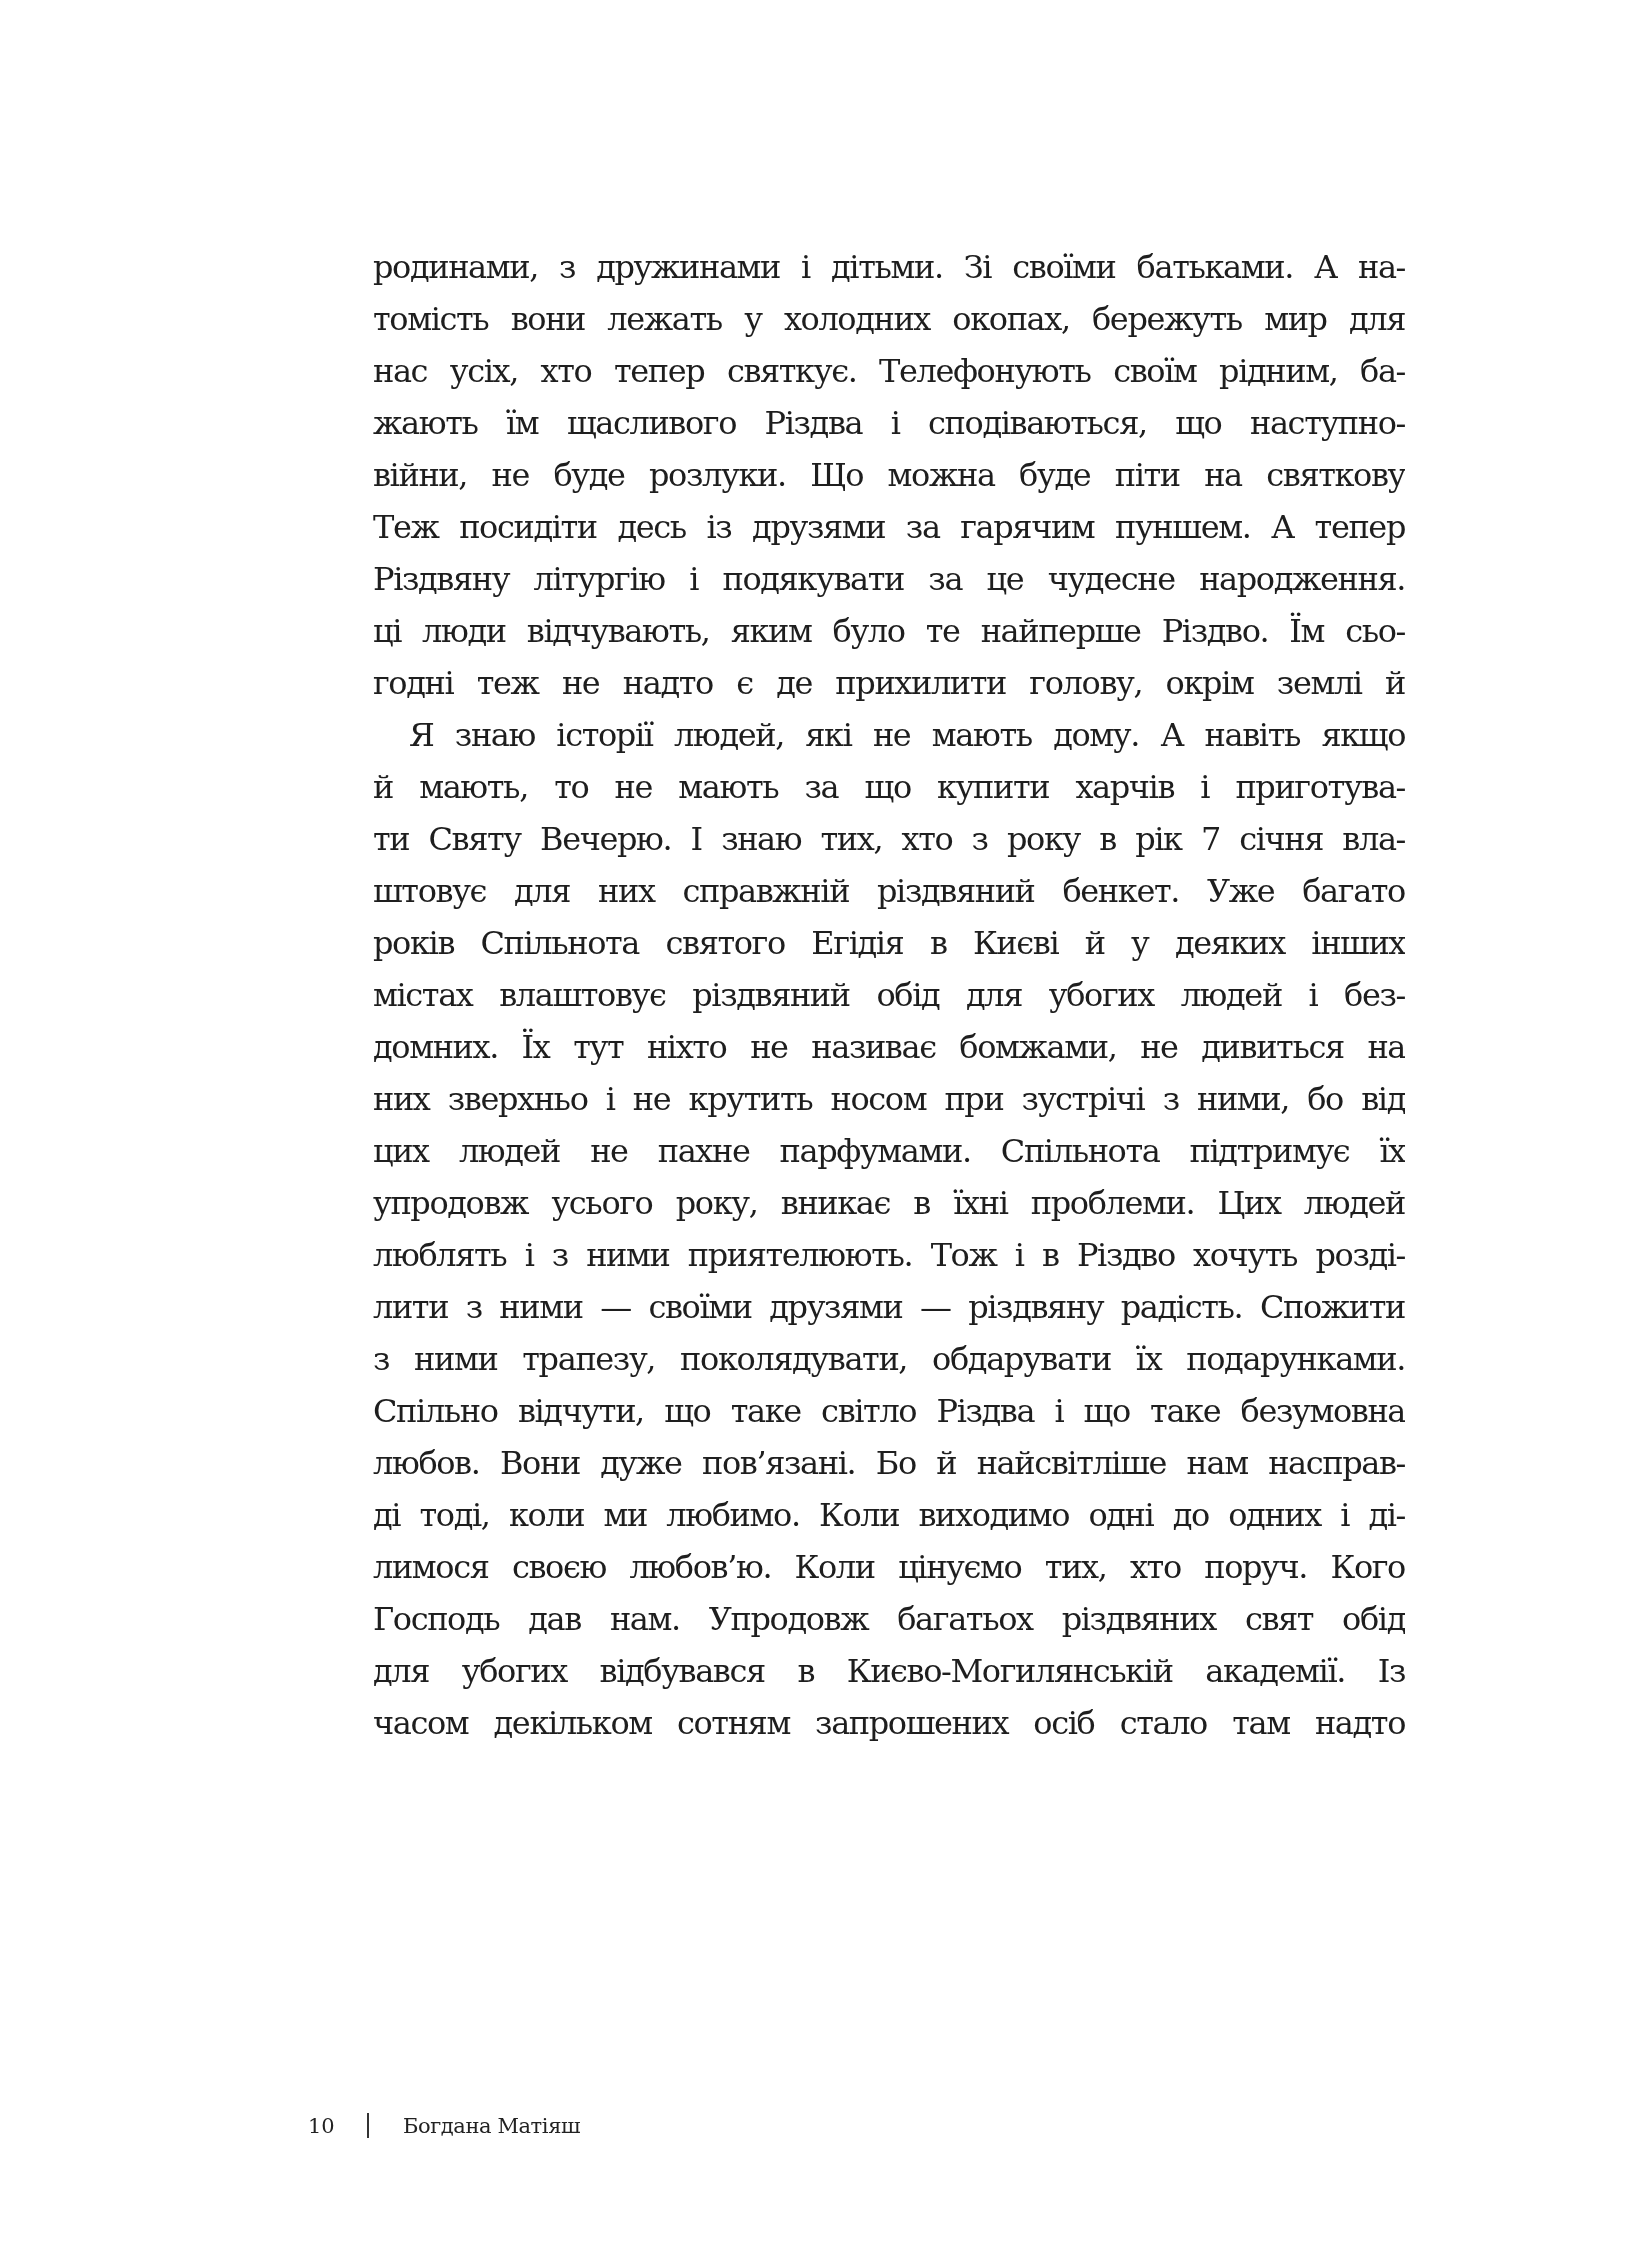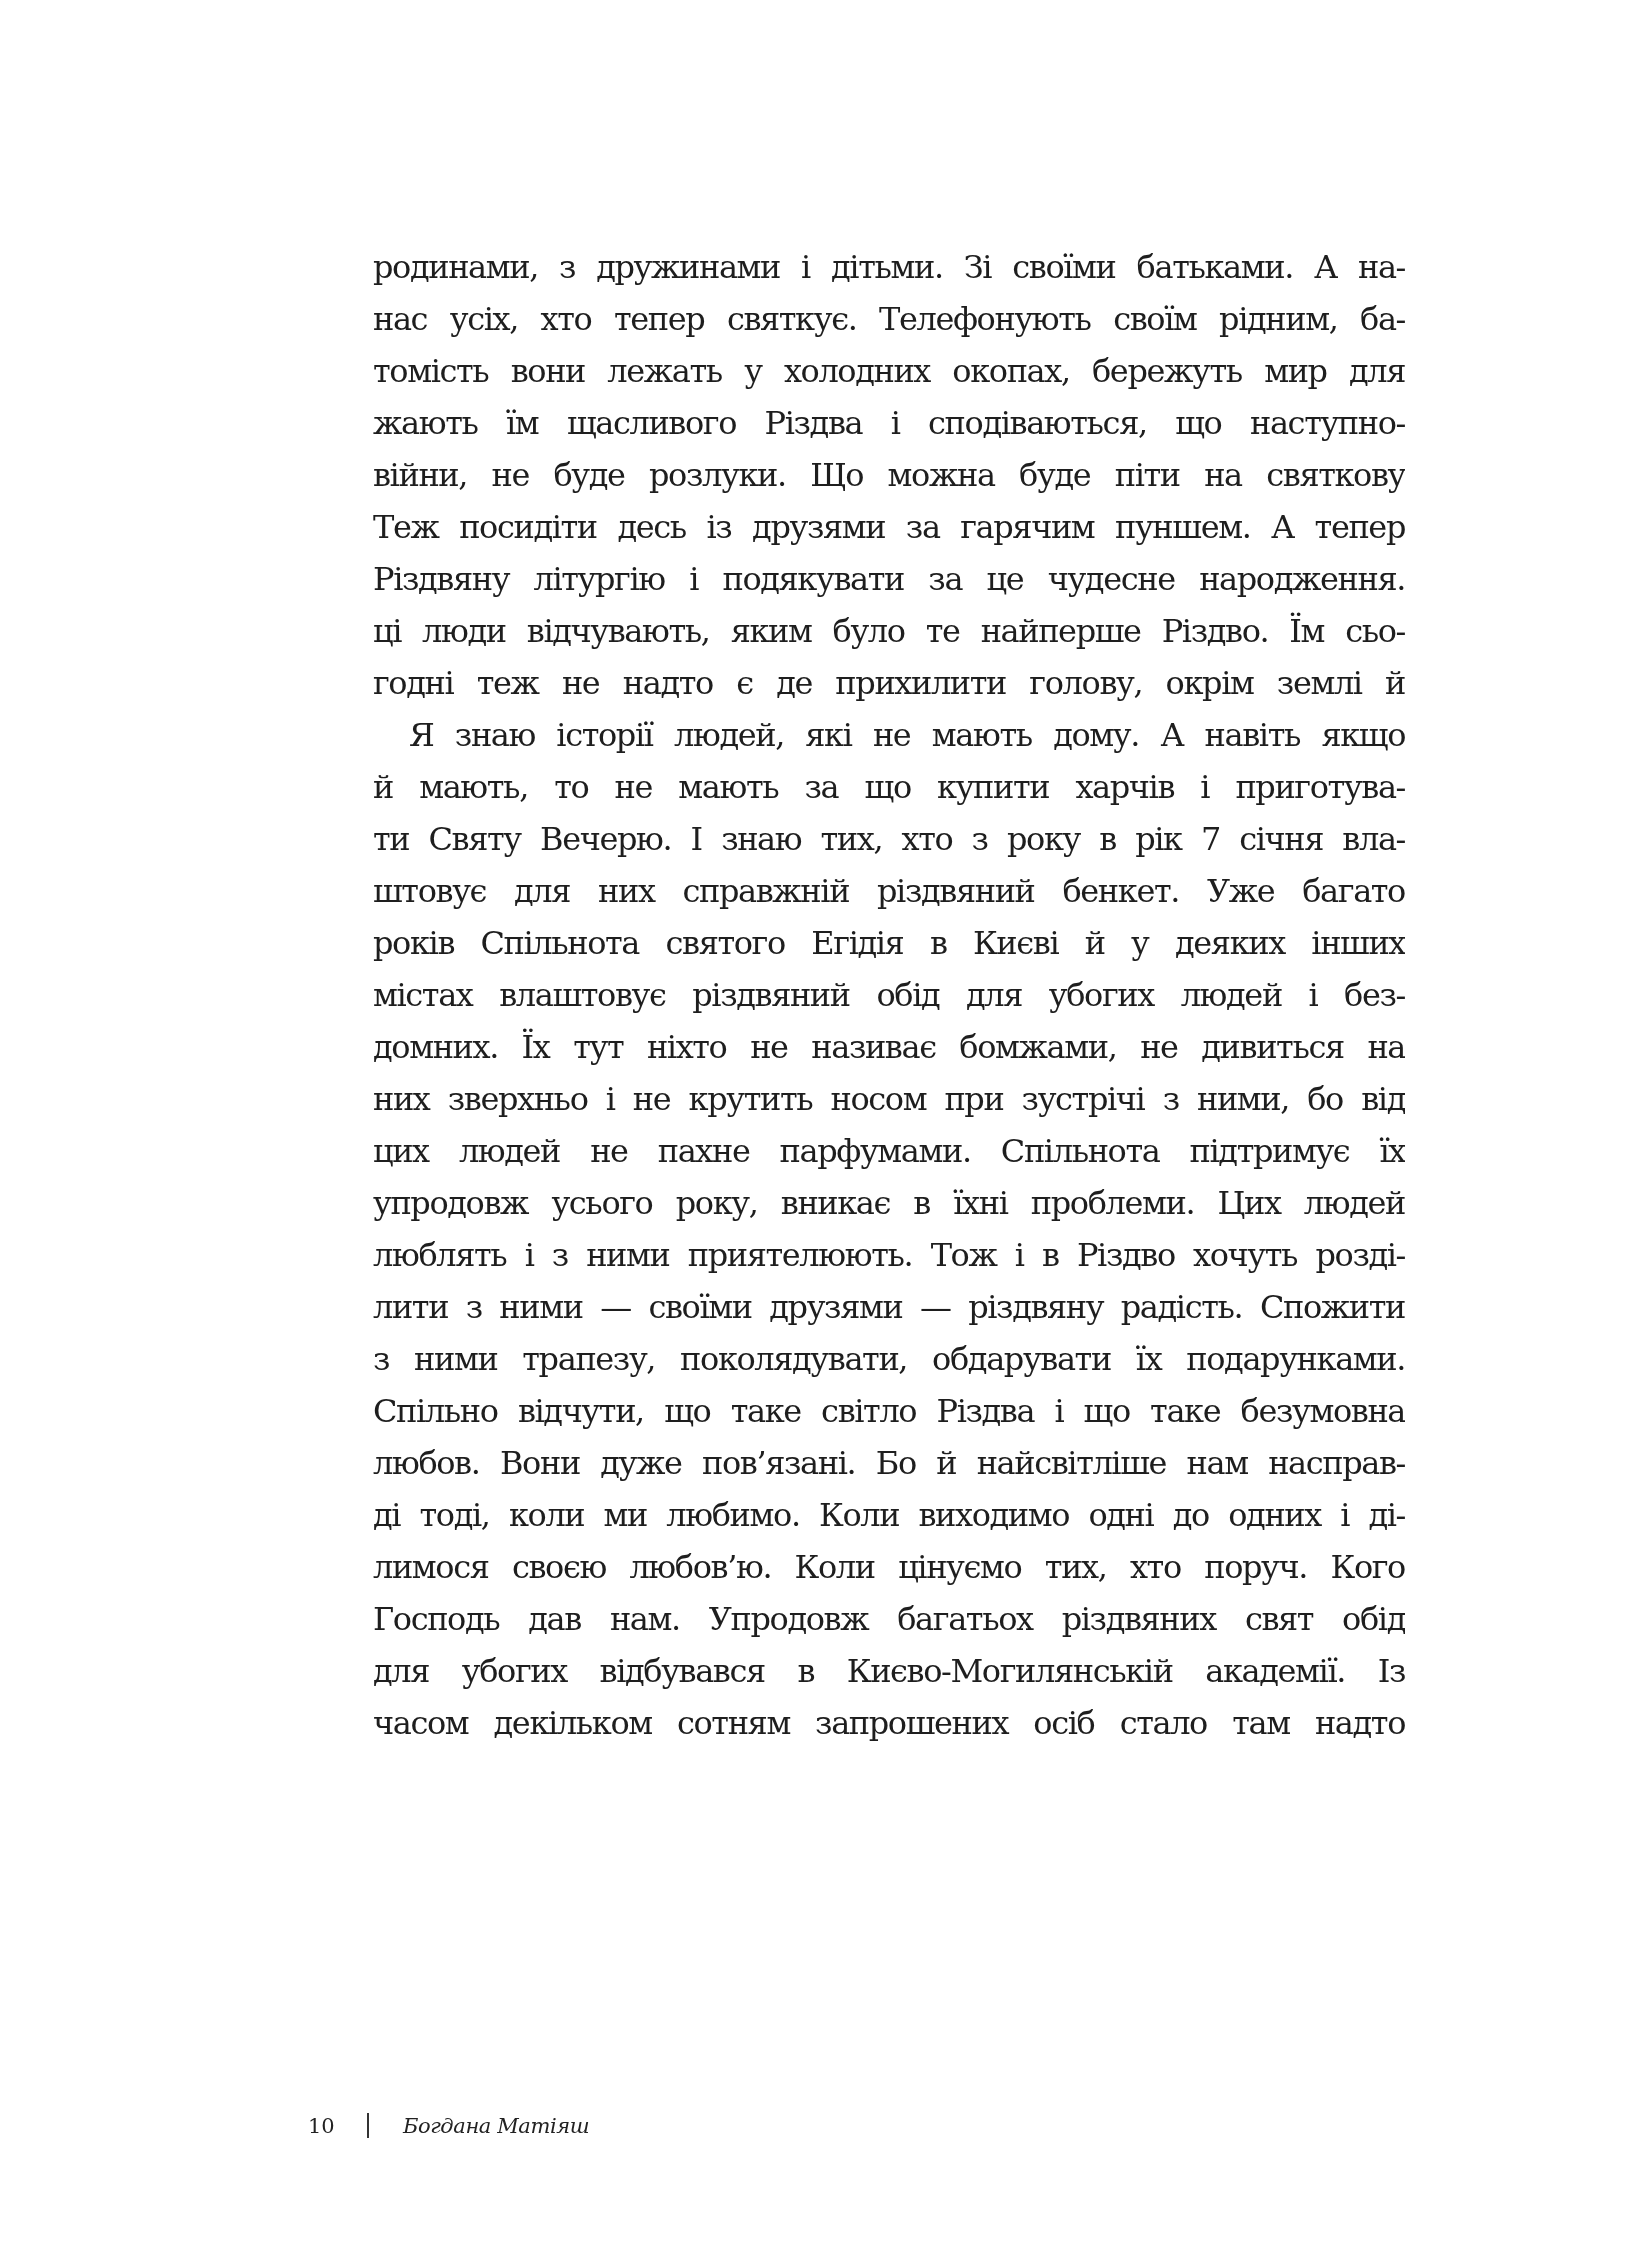--- a/index.html
+++ b/index.html
@@ -18,30 +18,30 @@
   }
   .line.indent { padding-left:36px; }
   .line.last { text-align-last:justify; }
   .footer {
     position:absolute; left:266px; top:2106px; height:39px;
     font-family:"DejaVu Serif", "Liberation Serif", serif;
     font-size:21px; color:#222; display:flex; align-items:center;
   }
   .page-number { width:49px; }
   .separator { width:1.7px; height:25.6px; background:#333; margin-right:34px; margin-left:10.2px; }
-  .author { font-style:italic; letter-spacing:-0.4px; }
+  .author { letter-spacing:-0.4px; }
 </style>
 </head>
 <body>
 
 <div class="page">
   <div class="text-block">
     <span class="line">родинами, з дружинами і дітьми. Зі своїми батьками. А на-</span>
+    <span class="line">томість вони лежать у холодних окопах, бережуть мир для</span>
     <span class="line">нас усіх, хто тепер святкує. Телефонують своїм рідним, ба-</span>
-    <span class="line">томість вони лежать у холодних окопах, бережуть мир для</span>
     <span class="line">жають їм щасливого Різдва і сподіваються, що наступно-</span>
     <span class="line">війни, не буде розлуки. Що можна буде піти на святкову</span>
     <span class="line">Теж посидіти десь із друзями за гарячим пуншем. А тепер</span>
     <span class="line">Різдвяну літургію і подякувати за це чудесне народження.</span>
     <span class="line">ці люди відчувають, яким було те найперше Різдво. Їм сьо-</span>
     <span class="line">годні теж не надто є де прихилити голову, окрім землі й</span>
     <span class="line indent">Я знаю історії людей, які не мають дому. А навіть якщо</span>
     <span class="line">й мають, то не мають за що купити харчів і приготува-</span>
     <span class="line">ти Святу Вечерю. І знаю тих, хто з року в рік 7 січня вла-</span>
     <span class="line">штовує для них справжній різдвяний бенкет. Уже багато</span>

